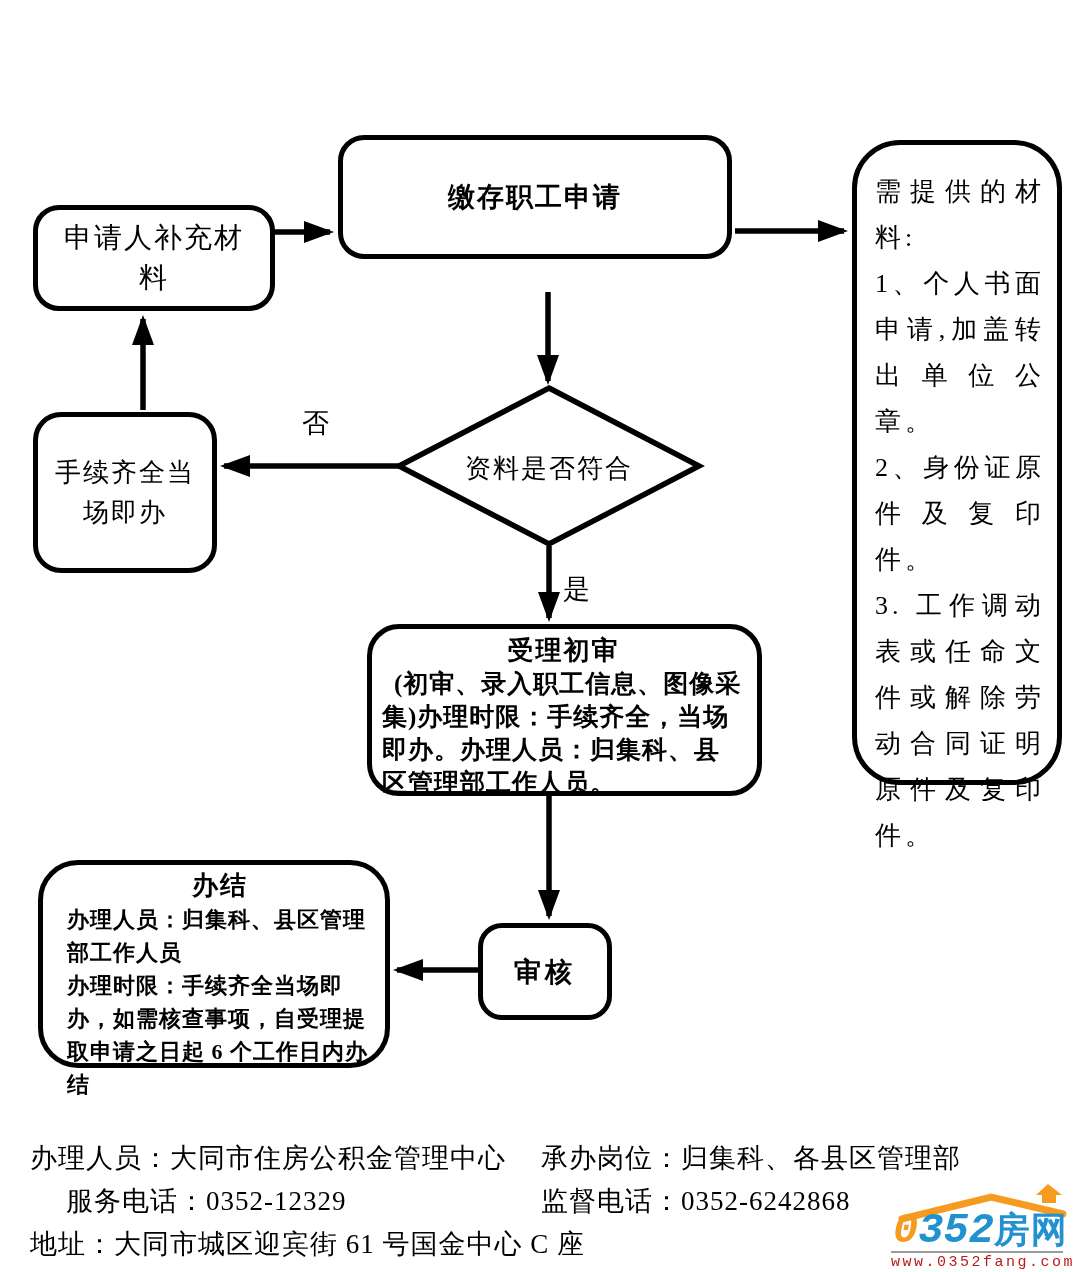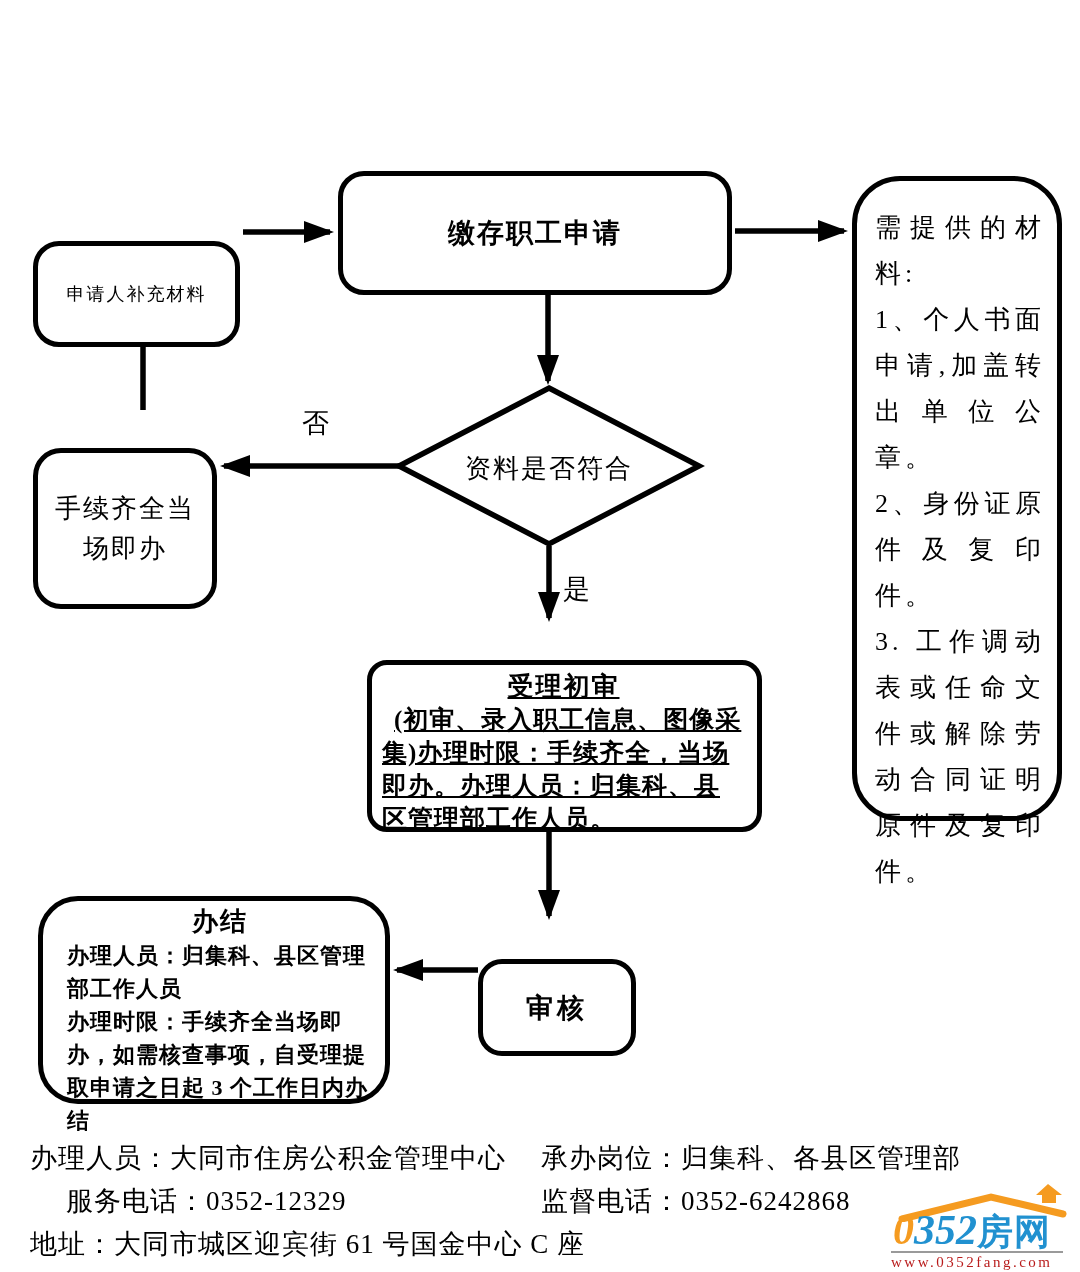--- a/index.html
+++ b/index.html
@@ -7,56 +7,56 @@
     position:relative;width:1080px;height:1272px;background:#ffffff;
     font-family:"Liberation Serif","DejaVu Serif",serif;color:#000;overflow:hidden;
   }
   .page-title{
     position:absolute;left:0;right:0;top:6px;text-align:center;
     font-size:47px;font-weight:bold;letter-spacing:3px;
   }
   .connector-layer{position:absolute;left:0;top:0;z-index:1;}
   .node{
     position:absolute;background:#fff;border:5px solid #000;
-    box-sizing:border-box;z-index:2;margin-top:36px;
+    box-sizing:border-box;z-index:2;
   }
   .cf{display:flex;align-items:center;justify-content:center;text-align:center;}
   .node-apply{left:338px;top:135px;width:394px;height:124px;border-radius:26px;
     font-size:27px;font-weight:bold;letter-spacing:2px;}
-  .node-supplement{left:33px;top:205px;width:207px;height:106px;border-radius:26px;
-    font-size:18px;line-height:40px;letter-spacing:2px;padding:0 24px;}
+  .node-supplement{left:33px;top:205px;width:242px;height:106px;border-radius:26px;
+    font-size:28px;line-height:40px;letter-spacing:2px;padding:0 24px;}
   .node-materials{left:852px;top:140px;width:210px;height:645px;border-radius:48px;
     font-size:26px;line-height:46px;letter-spacing:4px;
     padding:24px 12px 0 18px;text-align:justify;}
   .node-materials .mat-line{text-align:justify;text-align-last:left;}
   .node-notify{left:33px;top:412px;width:184px;height:161px;border-radius:28px;
     font-size:26px;line-height:40px;letter-spacing:2px;padding:0 16px;}
   .decision-text{position:absolute;left:424px;top:451px;width:250px;z-index:2;
     text-align:center;font-size:26px;letter-spacing:2px;}
   .edge-label{position:absolute;z-index:2;font-size:27px;}
   .label-no{left:302px;top:405px;}
   .label-yes{left:563px;top:571px;}
-  .node-accept{left:367px;top:624px;width:395px;height:172px;border-radius:20px;
-    padding:6px 12px 0 10px;text-decoration:underline;}
+  .node-accept{left:367px;top:624px;width:395px;height:172px;border-radius:32px;
+    padding:6px 12px 0 10px;}
   .accept-heading{text-align:center;font-size:26px;font-weight:bold;line-height:32px;letter-spacing:2px;}
   .accept-body{font-size:25px;font-weight:bold;line-height:33px;letter-spacing:1px;text-indent:12px;}
-  .node-review{left:478px;top:923px;width:158px;height:97px;border-radius:24px;
+  .node-review{left:478px;top:923px;width:134px;height:97px;border-radius:24px;
     font-size:27px;font-weight:bold;letter-spacing:4px;}
   .node-complete{left:38px;top:860px;width:352px;height:208px;border-radius:40px;
     padding:4px 12px 0 24px;}
   .complete-heading{text-align:center;font-size:26px;font-weight:bold;line-height:34px;letter-spacing:2px;}
   .complete-body{font-size:22px;font-weight:bold;line-height:33px;letter-spacing:1px;}
   .footer-line{position:absolute;font-size:27px;letter-spacing:1px;z-index:2;white-space:nowrap;}
   .f-agency{left:30px;top:1140px;}
   .f-post{left:541px;top:1140px;}
   .f-service{left:30px;top:1183px;margin-left:36px;}
   .f-supervise{left:541px;top:1183px;}
   .f-address{left:30px;top:1226px;}
   .logo{position:absolute;left:885px;top:1182px;width:195px;height:90px;z-index:2;
-    font-family:Liberation Serif, serif;}
+    font-family:Liberation Mono, monospace;}
   .logo-roof{position:absolute;left:0;top:0;}
   .logo-text{position:absolute;left:8px;top:24px;white-space:nowrap;
     font-weight:bold;font-style:italic;}
   .logo-zero{font-size:42px;}
   .logo-digits{font-size:42px;}
   .logo-cn{font-size:36px;font-style:normal;letter-spacing:1px;}
   .logo-rule{position:absolute;left:6px;top:69px;width:172px;height:2px;}
   .logo-url{position:absolute;left:6px;top:72px;font-size:15px;letter-spacing:2.5px;}
 </style>
 </head>
@@ -120,21 +120,21 @@
     <div class="accept-body">(初审、录入职工信息、图像采集)办理时限：手续齐全，当场即办。办理人员：归集科、县区管理部工作人员。</div>
   </div>
 
   <div class="node node-review cf">
     <span>审核</span>
   </div>
 
   <div class="node node-complete">
     <div class="complete-heading">办结</div>
     <div class="complete-body">办理人员：归集科、县区管理部工作人员</div>
-    <div class="complete-body">办理时限：手续齐全当场即办，如需核查事项，自受理提取申请之日起 3 个工作日内办结</div>
+    <div class="complete-body">办理时限：手续齐全当场即办，如需核查事项，自受理提取申请之日起 6 个工作日内办结</div>
   </div>
 
   <div class="footer-line f-agency">办理人员：大同市住房公积金管理中心</div>
   <div class="footer-line f-post">承办岗位：归集科、各县区管理部</div>
   <div class="footer-line f-service">服务电话：0352-12329</div>
   <div class="footer-line f-supervise">监督电话：0352-6242868</div>
   <div class="footer-line f-address">地址：大同市城区迎宾街 61 号国金中心 C 座</div>
 
   <div class="logo">
     <svg class="logo-roof" width="195" height="40" viewBox="0 0 195 40">

